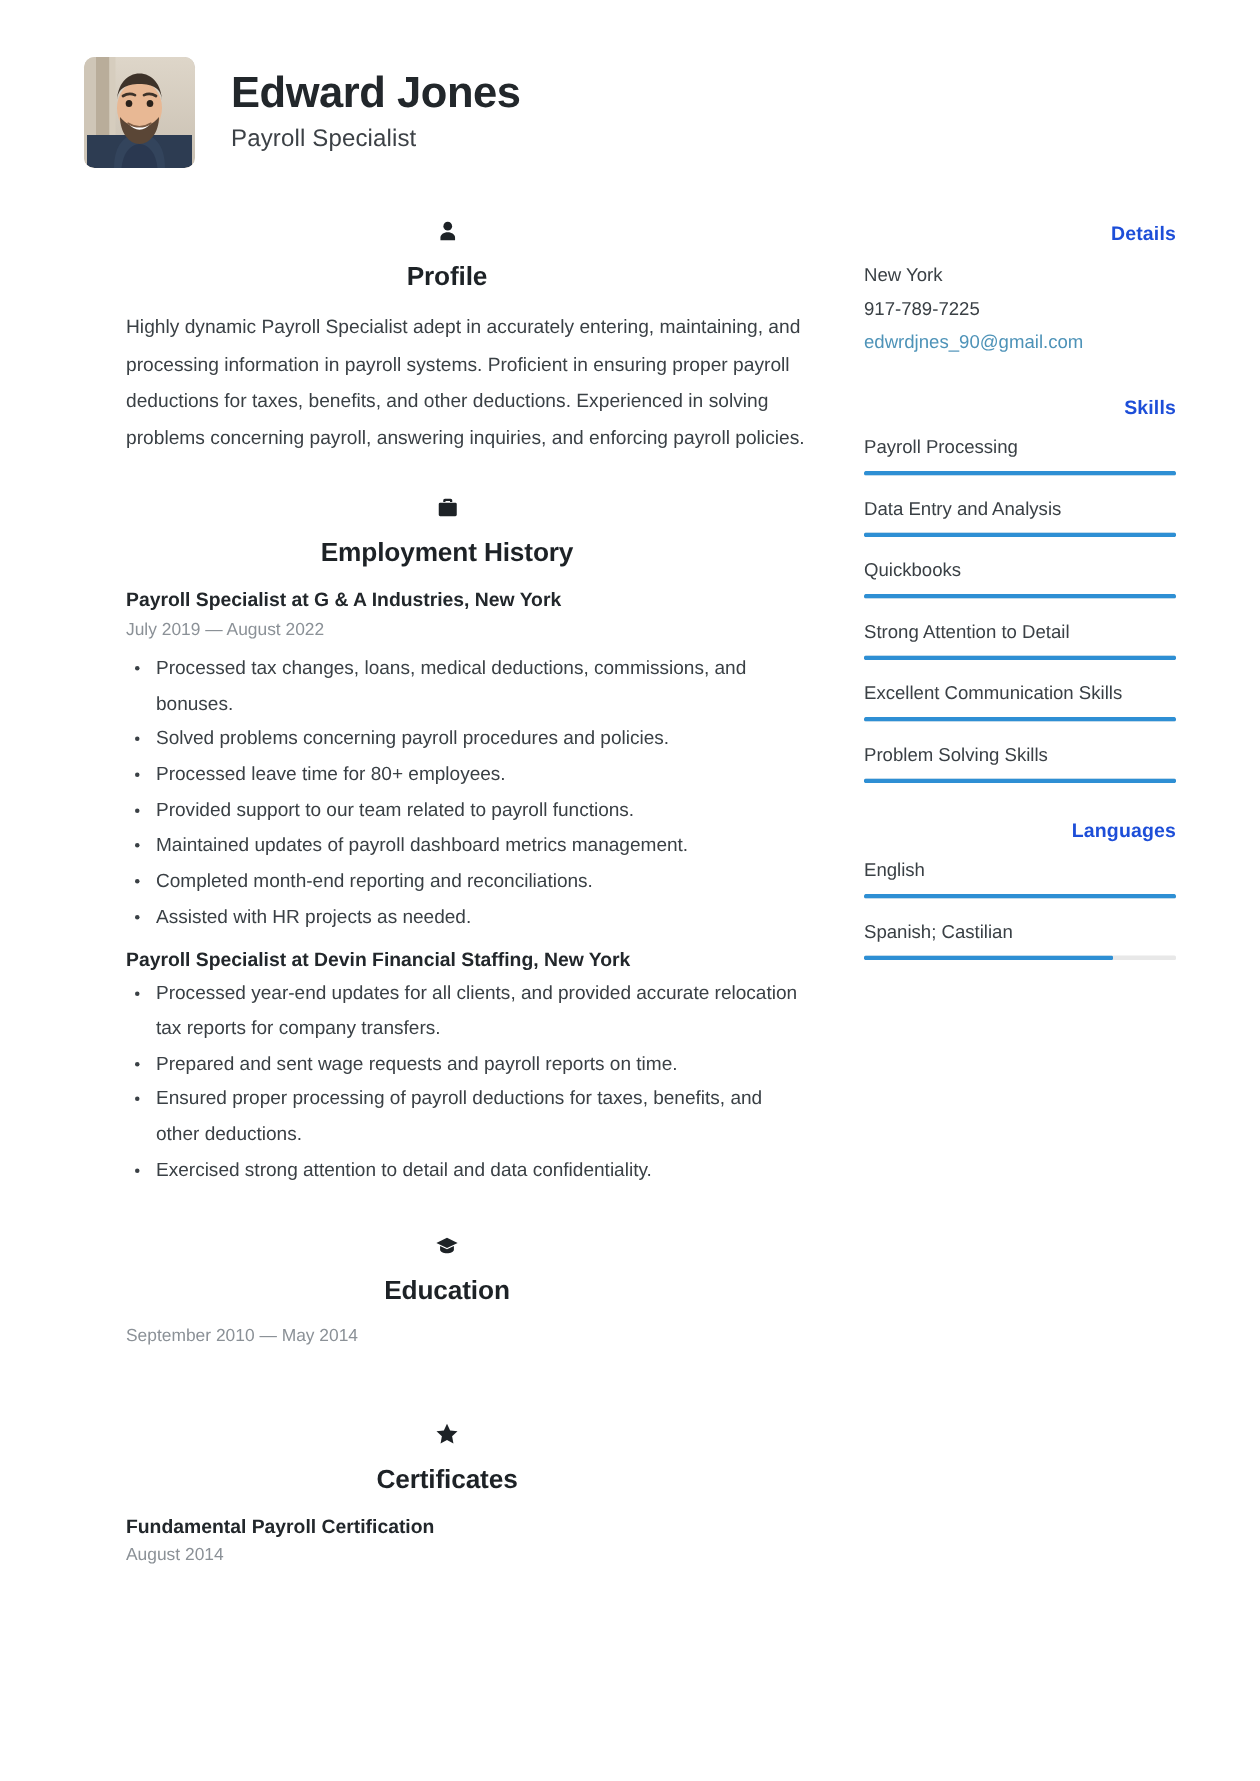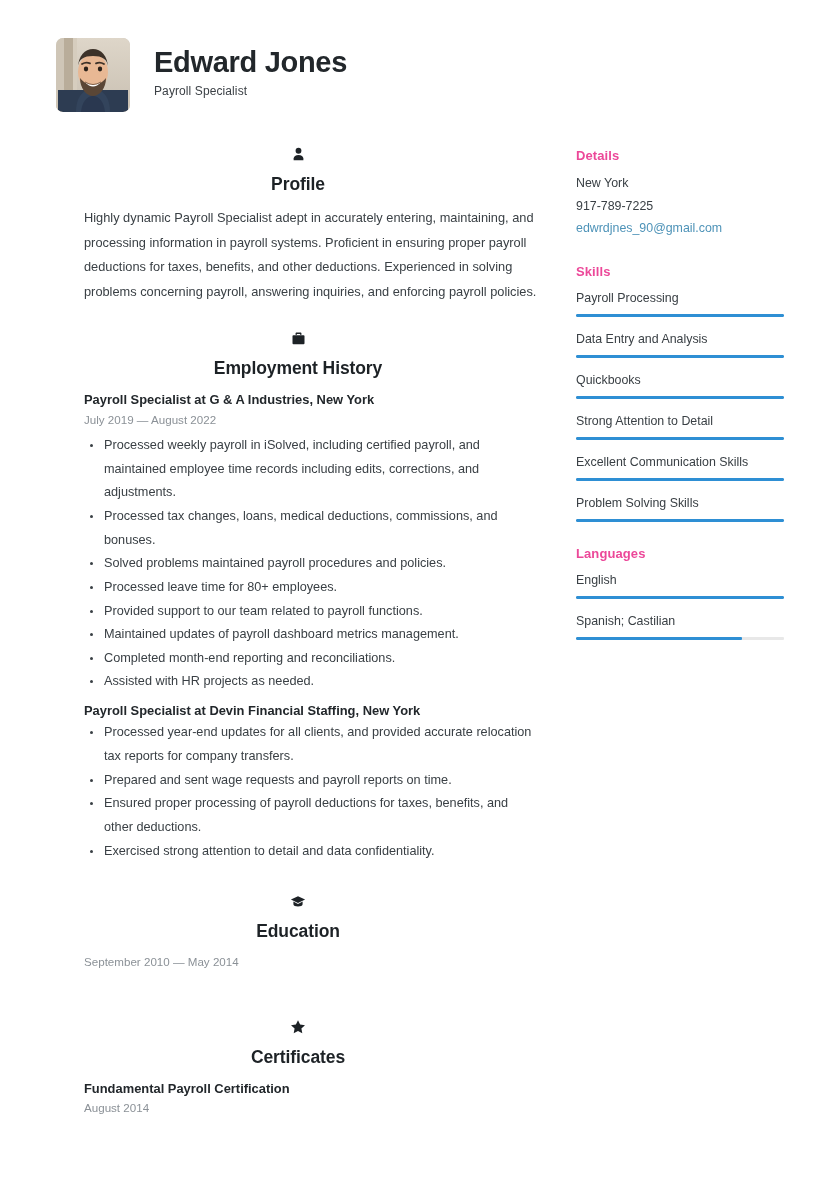--- a/index.html
+++ b/index.html
@@ -47,21 +47,21 @@
   .full-name {
     font-size: 29px;
     font-weight: bold;
     letter-spacing: -0.3px;
     color: #22272b;
     line-height: 1.12;
     margin-bottom: 6px;
   }
 
   .job-title {
-    font-size: 12px;
+    font-size: 16px;
     color: #3c4146;
     letter-spacing: 0.1px;
   }
 
   
   .columns {
     display: flex;
     align-items: flex-start;
     gap: 36px;
   }
@@ -147,23 +147,24 @@
     background: #3a4045;
   }
 
   
   .side-block { margin-bottom: 24px; }
   .side-block:last-child { margin-bottom: 0; }
 
   .side-title {
     font-size: 13px;
     font-weight: bold;
-    color: #ec4899;
+    color: #1d4ed8;
     margin-bottom: 9px;
     letter-spacing: 0.1px;
+    text-align: right;
   }
 
   .side-line {
     font-size: 12.4px;
     line-height: 1.82;
     color: #3a4045;
   }
 
   .side-link {
     font-size: 12.4px;
@@ -268,23 +269,22 @@
             </svg>
           </span>
           <span class="section-title">Employment History</span>
         </div>
         <div class="section-body">
 
           <div class="entry">
             <div class="entry-title">Payroll Specialist at G &amp; A Industries, New York</div>
             <div class="entry-date">July 2019 — August 2022</div>
             <ul class="bullets">
-              <li>Processed weekly payroll in iSolved, including certified payroll, and maintained employee time records including edits, corrections, and adjustments.</li>
               <li>Processed tax changes, loans, medical deductions, commissions, and bonuses.</li>
-              <li>Solved problems maintained payroll procedures and policies.</li>
+              <li>Solved problems concerning payroll procedures and policies.</li>
               <li>Processed leave time for 80+ employees.</li>
               <li>Provided support to our team related to payroll functions.</li>
               <li>Maintained updates of payroll dashboard metrics management.</li>
               <li>Completed month-end reporting and reconciliations.</li>
               <li>Assisted with HR projects as needed.</li>
             </ul>
           </div>
 
           <div class="entry">
             <div class="entry-title">Payroll Specialist at Devin Financial Staffing, New York</div>

